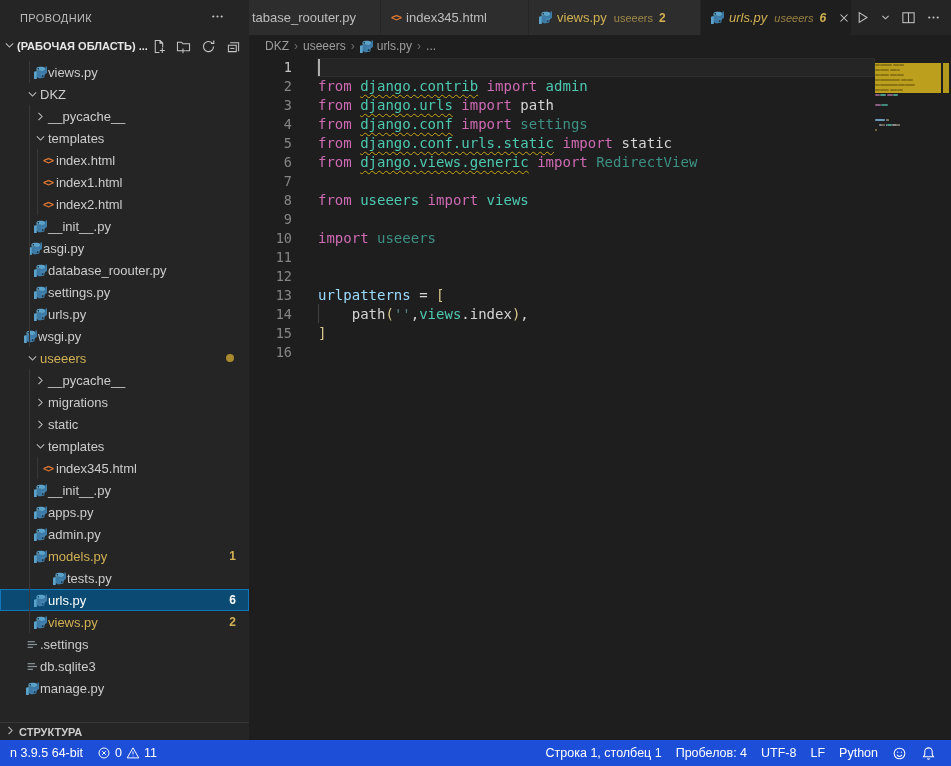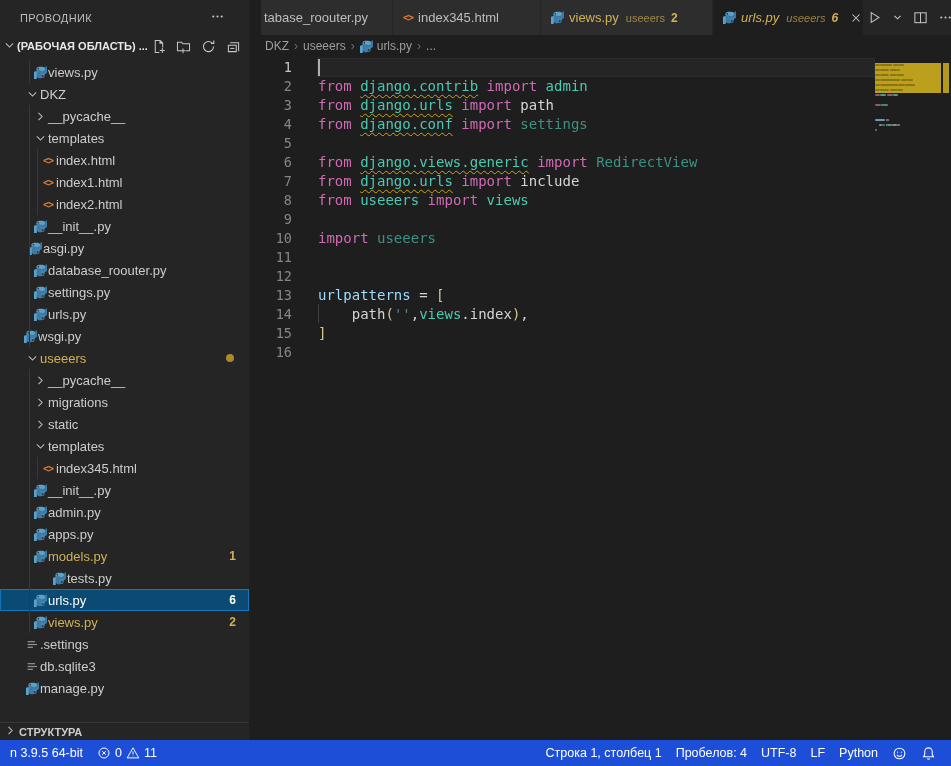--- a/index.html
+++ b/index.html
@@ -26,21 +26,21 @@
   .badge { margin-left: auto; margin-right: 13px; font-size: 12px; font-weight: 700; color: #d2b153; }
   .tree-row.selected .badge { color: #ffffff; font-weight: 600; }
   .dotbadge { margin-left: auto; margin-right: 15px; width: 8px; height: 8px; border-radius: 50%; background: #ab8a2e; }
   .guide { position: absolute; top: 0; bottom: 0; width: 1px; background: #383838; }
 
   .structure-header { position: absolute; bottom: 0; left: 0; right: 0; height: 18px; display: flex; align-items: center; font-size: 11px; font-weight: bold; color: #cccccc; border-top: 1px solid #383838; background: #252526; padding-left: 4px; }
   .structure-header .label { margin-left: 2px; }
 
   
   .editor-col { flex: 1; display: flex; flex-direction: column; min-width: 0; background: #1e1e1e; }
-  .tab-bar { height: 35px; flex: none; background: #252526; display: flex; align-items: stretch; margin-left: 12px; }
+  .tab-bar { height: 35px; flex: none; background: #252526; display: flex; align-items: stretch; }
   .tab { display: flex; align-items: center; gap: 5px; padding: 0 10px; background: #2d2d2d; border-right: 1px solid #252526; font-size: 13px; color: #bdbdbd; cursor: pointer; flex: none; overflow: hidden; }
   .tab.clipped { padding-left: 3px; }
   .tab.active { background: #1e1e1e; font-style: italic; }
   .tab .tab-label { white-space: nowrap; }
   .tab.modified .tab-label { color: #d2b153; }
   .tab .tab-desc { font-size: 11px; color: #d2b153; opacity: .68; margin-left: 2px; white-space: nowrap; }
   .tab .tab-badge { font-size: 12px; font-weight: 700; color: #d2b153; margin-left: 1px; }
   .tab .tab-close { margin-left: 6px; width: 16px; height: 16px; display: flex; align-items: center; justify-content: center; color: #cccccc; font-style: normal; cursor: pointer; }
   .editor-actions { margin-left: auto; display: flex; align-items: center; gap: 4px; padding-right: 10px; }
   .editor-actions .act { height: 24px; display: flex; align-items: center; justify-content: center; padding: 0 3px; cursor: pointer; }
@@ -314,31 +314,31 @@
           <span class="tlabel">__init__.py</span>
         </div>
         <div class="tree-row  " style="padding-left:33px">
           <span class="guide" style="left:29px"></span>
           <span class="glyph">
             <svg width="13" height="13" viewBox="0 0 64 64">
               <path fill="#5aa2c9" d="M31.9 4c-3.5 0-6.8.3-9.7.8-8.6 1.5-10.1 4.7-10.1 10.5v7.7h20.2v2.6H8.6c-5.9 0-11 3.5-12.6 10.2-1.9 7.7-2 12.5 0 20.5 1.4 6 4.9 10.2 10.7 10.2h6.9v-9.2c0-6.7 5.8-12.6 12.6-12.6h20.1c5.6 0 10.1-4.6 10.1-10.2V15.3c0-5.4-4.6-9.5-10.1-10.4C42.9 4.3 36.8 4 31.9 4zm-10.9 6.3c2.1 0 3.8 1.7 3.8 3.8s-1.7 3.8-3.8 3.8-3.8-1.7-3.8-3.8 1.7-3.8 3.8-3.8z"></path>
               <path fill="#3d7aa6" d="M32.1 60c3.5 0 6.8-.3 9.7-.8 8.6-1.5 10.1-4.7 10.1-10.5V41H31.7v-2.6h23.7c5.9 0 8.6-3.5 10.2-10.2 1.9-7.7 1.4-12.5 0-20.5-1-5.8-3.3-5.5-6.9-5.5h-2.6v9.2c0 6.7-5.8 12.6-12.6 12.6H23.4c-5.6 0-10.1 4.6-10.1 10.2v15.2c0 5.4 4.6 9.5 10.1 10.4 3.4.6 8.7 1.2 8.7 1.2zm10.9-6.3c-2.1 0-3.8-1.7-3.8-3.8s1.7-3.8 3.8-3.8 3.8 1.7 3.8 3.8-1.7 3.8-3.8 3.8z"></path>
             </svg>
           </span>
+          <span class="tlabel">apps.py</span>
+        </div>
+        <div class="tree-row  " style="padding-left:33px">
+          <span class="guide" style="left:29px"></span>
+          <span class="glyph">
+            <svg width="13" height="13" viewBox="0 0 64 64">
+              <path fill="#5aa2c9" d="M31.9 4c-3.5 0-6.8.3-9.7.8-8.6 1.5-10.1 4.7-10.1 10.5v7.7h20.2v2.6H8.6c-5.9 0-11 3.5-12.6 10.2-1.9 7.7-2 12.5 0 20.5 1.4 6 4.9 10.2 10.7 10.2h6.9v-9.2c0-6.7 5.8-12.6 12.6-12.6h20.1c5.6 0 10.1-4.6 10.1-10.2V15.3c0-5.4-4.6-9.5-10.1-10.4C42.9 4.3 36.8 4 31.9 4zm-10.9 6.3c2.1 0 3.8 1.7 3.8 3.8s-1.7 3.8-3.8 3.8-3.8-1.7-3.8-3.8 1.7-3.8 3.8-3.8z"></path>
+              <path fill="#3d7aa6" d="M32.1 60c3.5 0 6.8-.3 9.7-.8 8.6-1.5 10.1-4.7 10.1-10.5V41H31.7v-2.6h23.7c5.9 0 8.6-3.5 10.2-10.2 1.9-7.7 1.4-12.5 0-20.5-1-5.8-3.3-5.5-6.9-5.5h-2.6v9.2c0 6.7-5.8 12.6-12.6 12.6H23.4c-5.6 0-10.1 4.6-10.1 10.2v15.2c0 5.4 4.6 9.5 10.1 10.4 3.4.6 8.7 1.2 8.7 1.2zm10.9-6.3c-2.1 0-3.8-1.7-3.8-3.8s1.7-3.8 3.8-3.8 3.8 1.7 3.8 3.8-1.7 3.8-3.8 3.8z"></path>
+            </svg>
+          </span>
           <span class="tlabel">admin.py</span>
-        </div>
-        <div class="tree-row  " style="padding-left:33px">
-          <span class="guide" style="left:29px"></span>
-          <span class="glyph">
-            <svg width="13" height="13" viewBox="0 0 64 64">
-              <path fill="#5aa2c9" d="M31.9 4c-3.5 0-6.8.3-9.7.8-8.6 1.5-10.1 4.7-10.1 10.5v7.7h20.2v2.6H8.6c-5.9 0-11 3.5-12.6 10.2-1.9 7.7-2 12.5 0 20.5 1.4 6 4.9 10.2 10.7 10.2h6.9v-9.2c0-6.7 5.8-12.6 12.6-12.6h20.1c5.6 0 10.1-4.6 10.1-10.2V15.3c0-5.4-4.6-9.5-10.1-10.4C42.9 4.3 36.8 4 31.9 4zm-10.9 6.3c2.1 0 3.8 1.7 3.8 3.8s-1.7 3.8-3.8 3.8-3.8-1.7-3.8-3.8 1.7-3.8 3.8-3.8z"></path>
-              <path fill="#3d7aa6" d="M32.1 60c3.5 0 6.8-.3 9.7-.8 8.6-1.5 10.1-4.7 10.1-10.5V41H31.7v-2.6h23.7c5.9 0 8.6-3.5 10.2-10.2 1.9-7.7 1.4-12.5 0-20.5-1-5.8-3.3-5.5-6.9-5.5h-2.6v9.2c0 6.7-5.8 12.6-12.6 12.6H23.4c-5.6 0-10.1 4.6-10.1 10.2v15.2c0 5.4 4.6 9.5 10.1 10.4 3.4.6 8.7 1.2 8.7 1.2zm10.9-6.3c-2.1 0-3.8-1.7-3.8-3.8s1.7-3.8 3.8-3.8 3.8 1.7 3.8 3.8-1.7 3.8-3.8 3.8z"></path>
-            </svg>
-          </span>
-          <span class="tlabel">apps.py</span>
         </div>
         <div class="tree-row  gold" style="padding-left:33px">
           <span class="guide" style="left:29px"></span>
           <span class="glyph">
             <svg width="13" height="13" viewBox="0 0 64 64">
               <path fill="#5aa2c9" d="M31.9 4c-3.5 0-6.8.3-9.7.8-8.6 1.5-10.1 4.7-10.1 10.5v7.7h20.2v2.6H8.6c-5.9 0-11 3.5-12.6 10.2-1.9 7.7-2 12.5 0 20.5 1.4 6 4.9 10.2 10.7 10.2h6.9v-9.2c0-6.7 5.8-12.6 12.6-12.6h20.1c5.6 0 10.1-4.6 10.1-10.2V15.3c0-5.4-4.6-9.5-10.1-10.4C42.9 4.3 36.8 4 31.9 4zm-10.9 6.3c2.1 0 3.8 1.7 3.8 3.8s-1.7 3.8-3.8 3.8-3.8-1.7-3.8-3.8 1.7-3.8 3.8-3.8z"></path>
               <path fill="#3d7aa6" d="M32.1 60c3.5 0 6.8-.3 9.7-.8 8.6-1.5 10.1-4.7 10.1-10.5V41H31.7v-2.6h23.7c5.9 0 8.6-3.5 10.2-10.2 1.9-7.7 1.4-12.5 0-20.5-1-5.8-3.3-5.5-6.9-5.5h-2.6v9.2c0 6.7-5.8 12.6-12.6 12.6H23.4c-5.6 0-10.1 4.6-10.1 10.2v15.2c0 5.4 4.6 9.5 10.1 10.4 3.4.6 8.7 1.2 8.7 1.2zm10.9-6.3c-2.1 0-3.8-1.7-3.8-3.8s1.7-3.8 3.8-3.8 3.8 1.7 3.8 3.8-1.7 3.8-3.8 3.8z"></path>
             </svg>
           </span>
           <span class="tlabel">models.py</span>
@@ -522,28 +522,28 @@
           <div class="code-line">
             <span class="gutter">3</span>
             <span class="ctext"><span class="tk-kw">from </span><span class="tk-mod sq">django.urls</span><span class="tk-kw"> import </span><span class="tk-txt">path</span></span>
           </div>
           <div class="code-line">
             <span class="gutter">4</span>
             <span class="ctext"><span class="tk-kw">from </span><span class="tk-mod sq">django.conf</span><span class="tk-kw"> import </span><span class="tk-muted">settings</span></span>
           </div>
           <div class="code-line">
             <span class="gutter">5</span>
+            <span class="ctext"><span class="tk-kw">from </span><span class="tk-mod sq">django.conf.urls.static</span><span class="tk-kw"> import </span><span class="tk-txt">static</span></span>
           </div>
           <div class="code-line">
             <span class="gutter">6</span>
             <span class="ctext"><span class="tk-kw">from </span><span class="tk-mod sq">django.views.generic</span><span class="tk-kw"> import </span><span class="tk-muted">RedirectView</span></span>
           </div>
           <div class="code-line">
             <span class="gutter">7</span>
-            <span class="ctext"><span class="tk-kw">from </span><span class="tk-mod sq">django.urls</span><span class="tk-kw"> import </span><span class="tk-txt">include</span></span>
           </div>
           <div class="code-line">
             <span class="gutter">8</span>
             <span class="ctext"><span class="tk-kw">from </span><span class="tk-teal">useeers</span><span class="tk-kw"> import </span><span class="tk-teal">views</span></span>
           </div>
           <div class="code-line">
             <span class="gutter">9</span>
             <span class="ctext"></span>
           </div>
           <div class="code-line">

